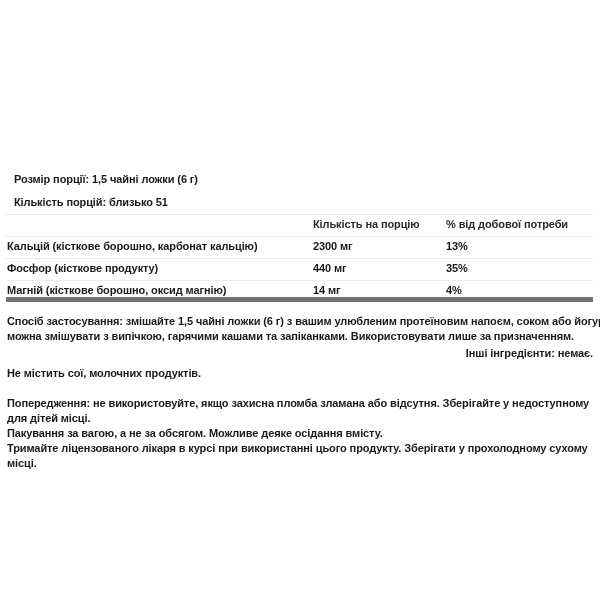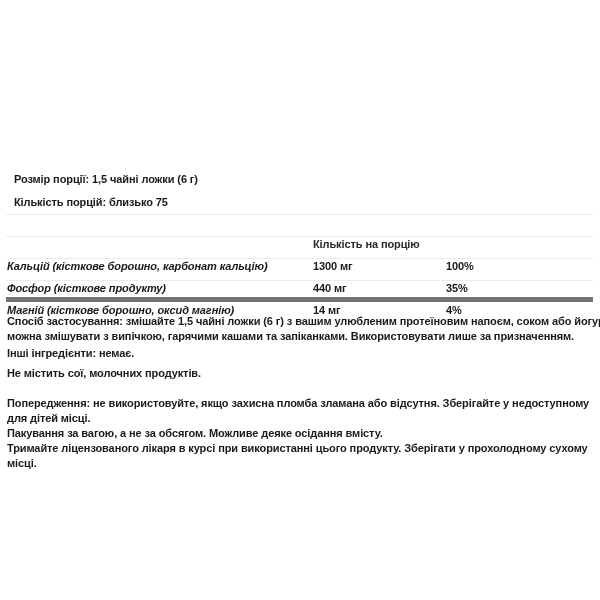--- a/index.html
+++ b/index.html
@@ -34,53 +34,54 @@
     }
     .row {
       position: relative;
       height: 22px;
       border-top: 1px solid #ececec;
       box-sizing: border-box;
     }
     .row.last { border-bottom: 5px solid #737373; }
     .cell {
       position: absolute;
-      top: 23px;
+      top: 3px;
       white-space: nowrap;
     }
-    .c-name { left: 1px; font-style: italic; }
+    .c-name { left: 1px; }
     .c-amount { left: 307px; }
     .c-dv { left: 440px; }
     .header .cell { font-weight: bold; color: #2a2a2a; }
     .para {
       position: absolute;
       left: 7px;
       width: 586px;
       line-height: 15px;
     }
     .directions { top: 314px; }
-    .other-ingredients { top: 346px; }
+    .other-ingredients { top: 346px; text-align: right; }
     .allergen { top: 366px; }
     .warnings { top: 396px; }
   </style>
 </head>
 <body>
 
 <div class="line serving-size">Розмір порції: 1,5 чайні ложки (6 г)</div>
-<div class="line servings-count">Кількість порцій: близько 75</div>
+<div class="line servings-count">Кількість порцій: близько 51</div>
 
 <div class="table">
   <div class="row header">
     <span class="cell c-name"></span>
     <span class="cell c-amount">Кількість на порцію</span>
+    <span class="cell c-dv">% від добової потреби</span>
   </div>
   <div class="row">
     <span class="cell c-name">Кальцій (кісткове борошно, карбонат кальцію)</span>
-    <span class="cell c-amount">1300 мг</span>
-    <span class="cell c-dv">100%</span>
+    <span class="cell c-amount">2300 мг</span>
+    <span class="cell c-dv">13%</span>
   </div>
   <div class="row">
     <span class="cell c-name">Фосфор (кісткове продукту)</span>
     <span class="cell c-amount">440 мг</span>
     <span class="cell c-dv">35%</span>
   </div>
   <div class="row last">
     <span class="cell c-name">Магній (кісткове борошно, оксид магнію)</span>
     <span class="cell c-amount">14 мг</span>
     <span class="cell c-dv">4%</span>

